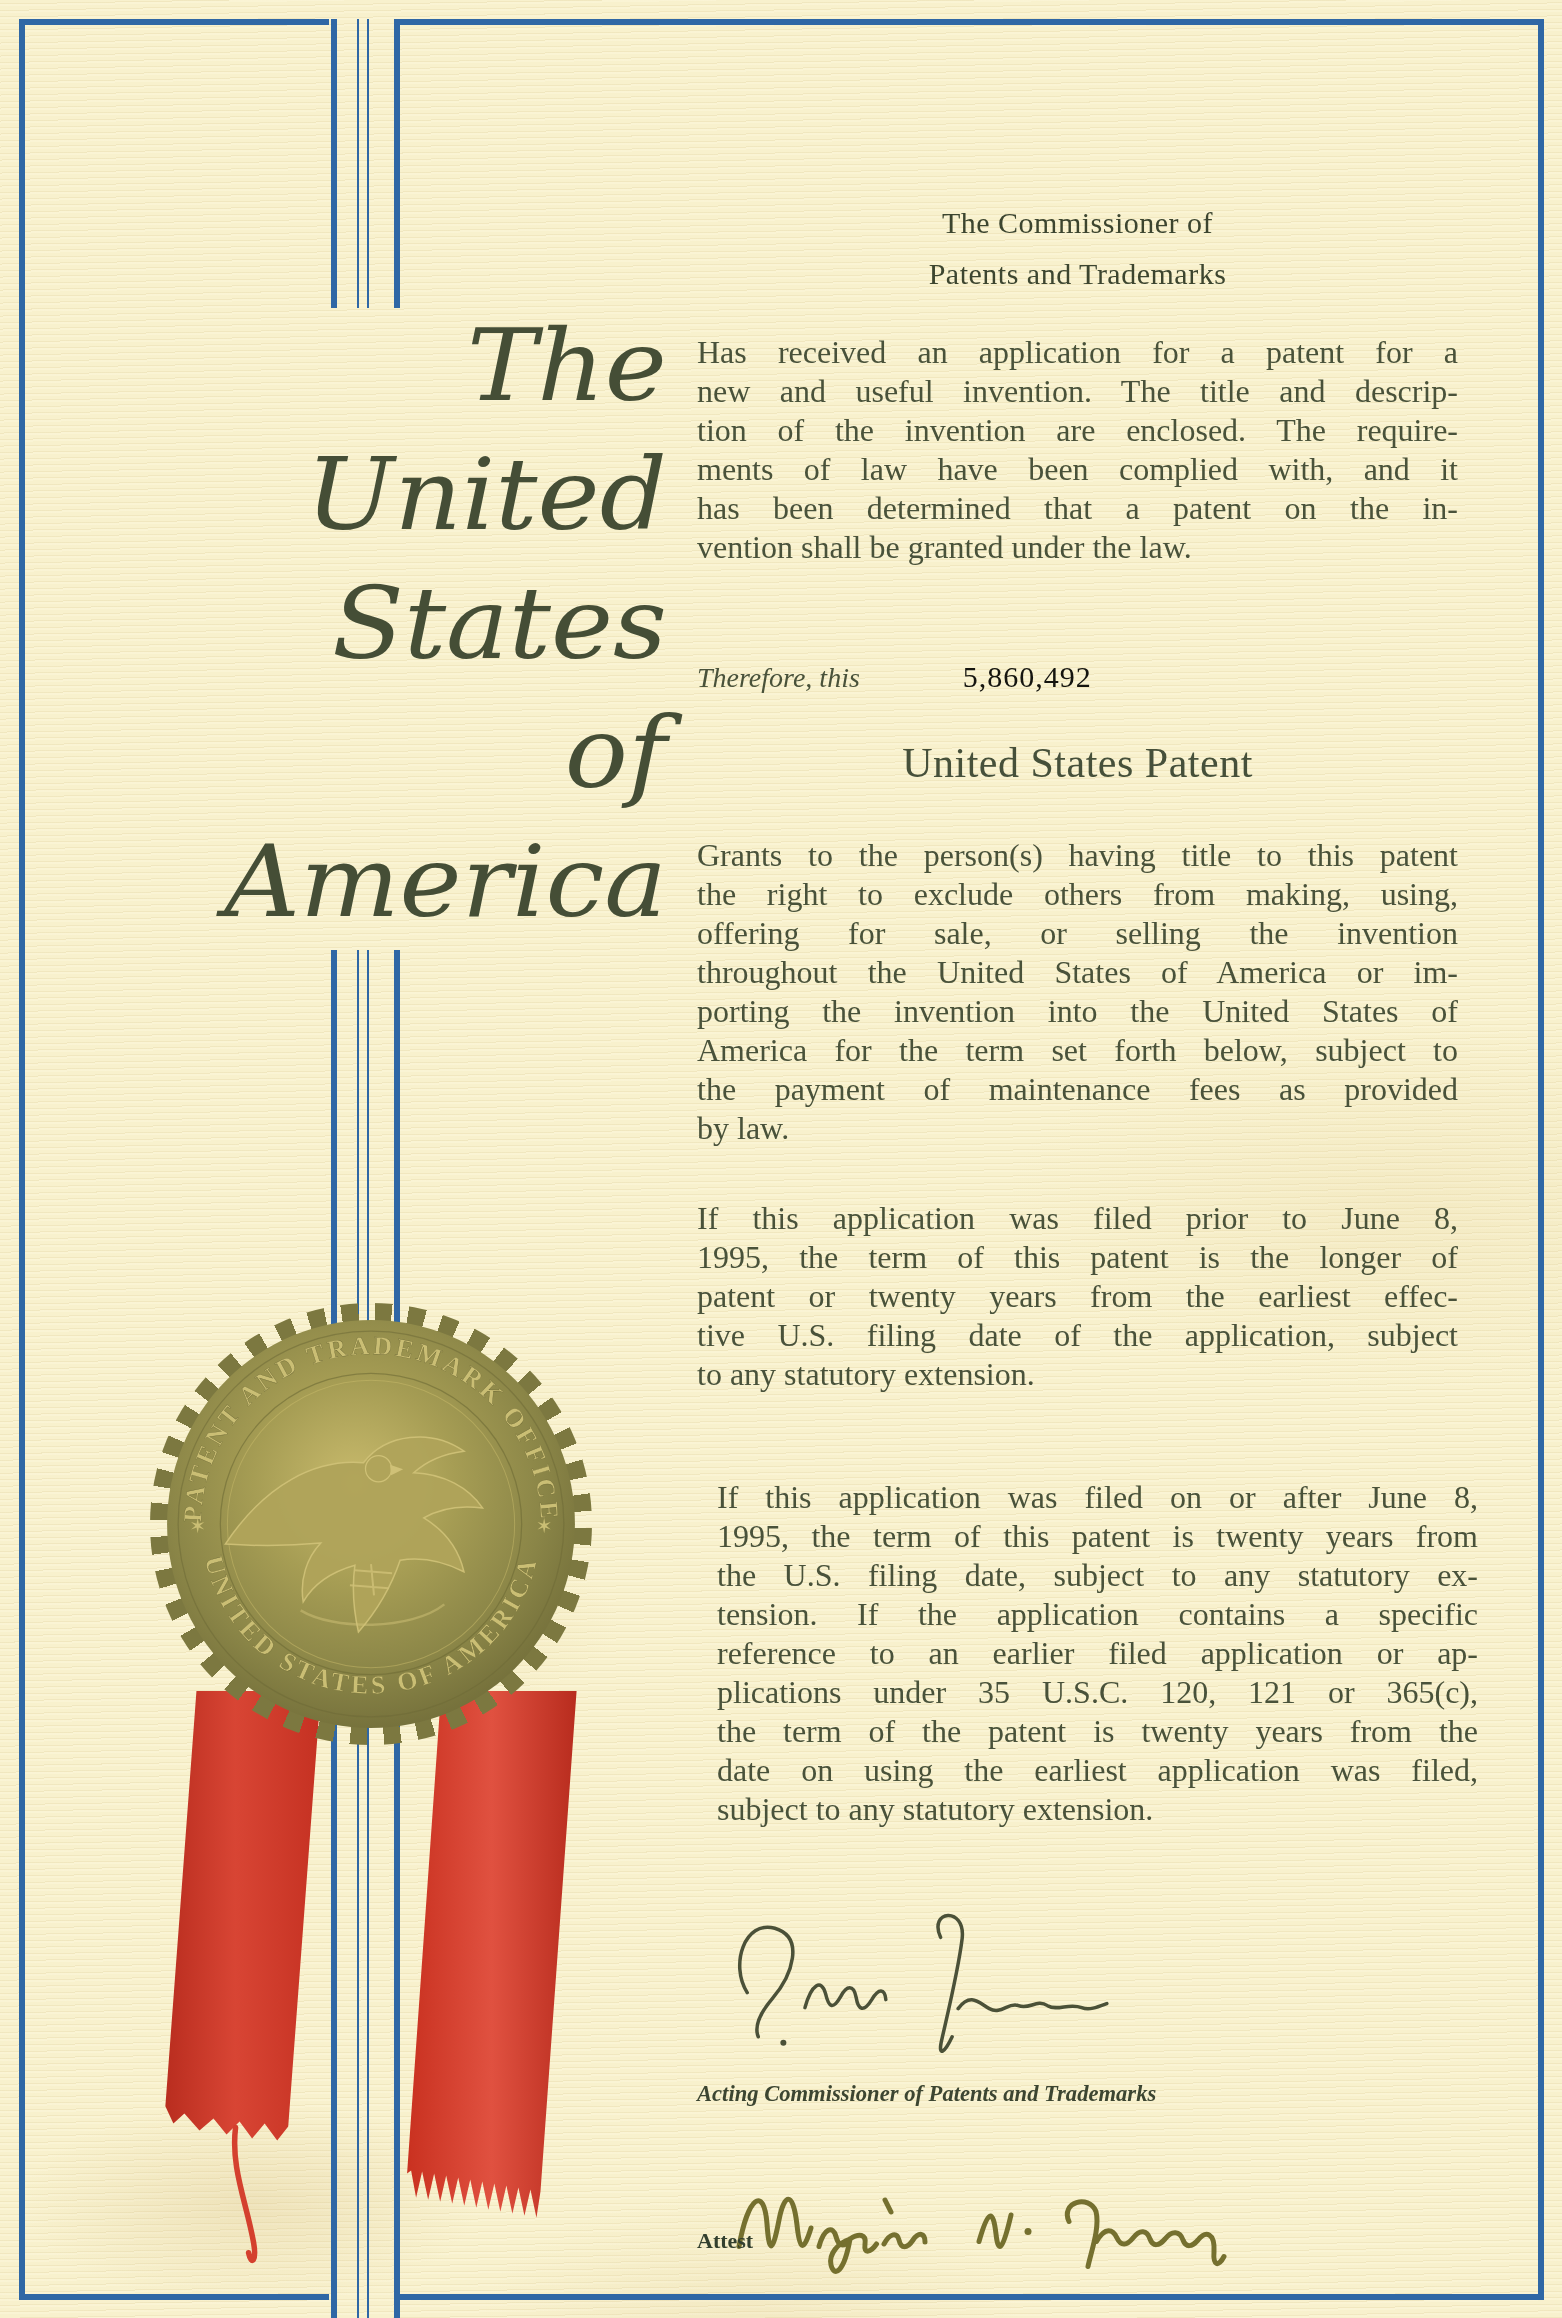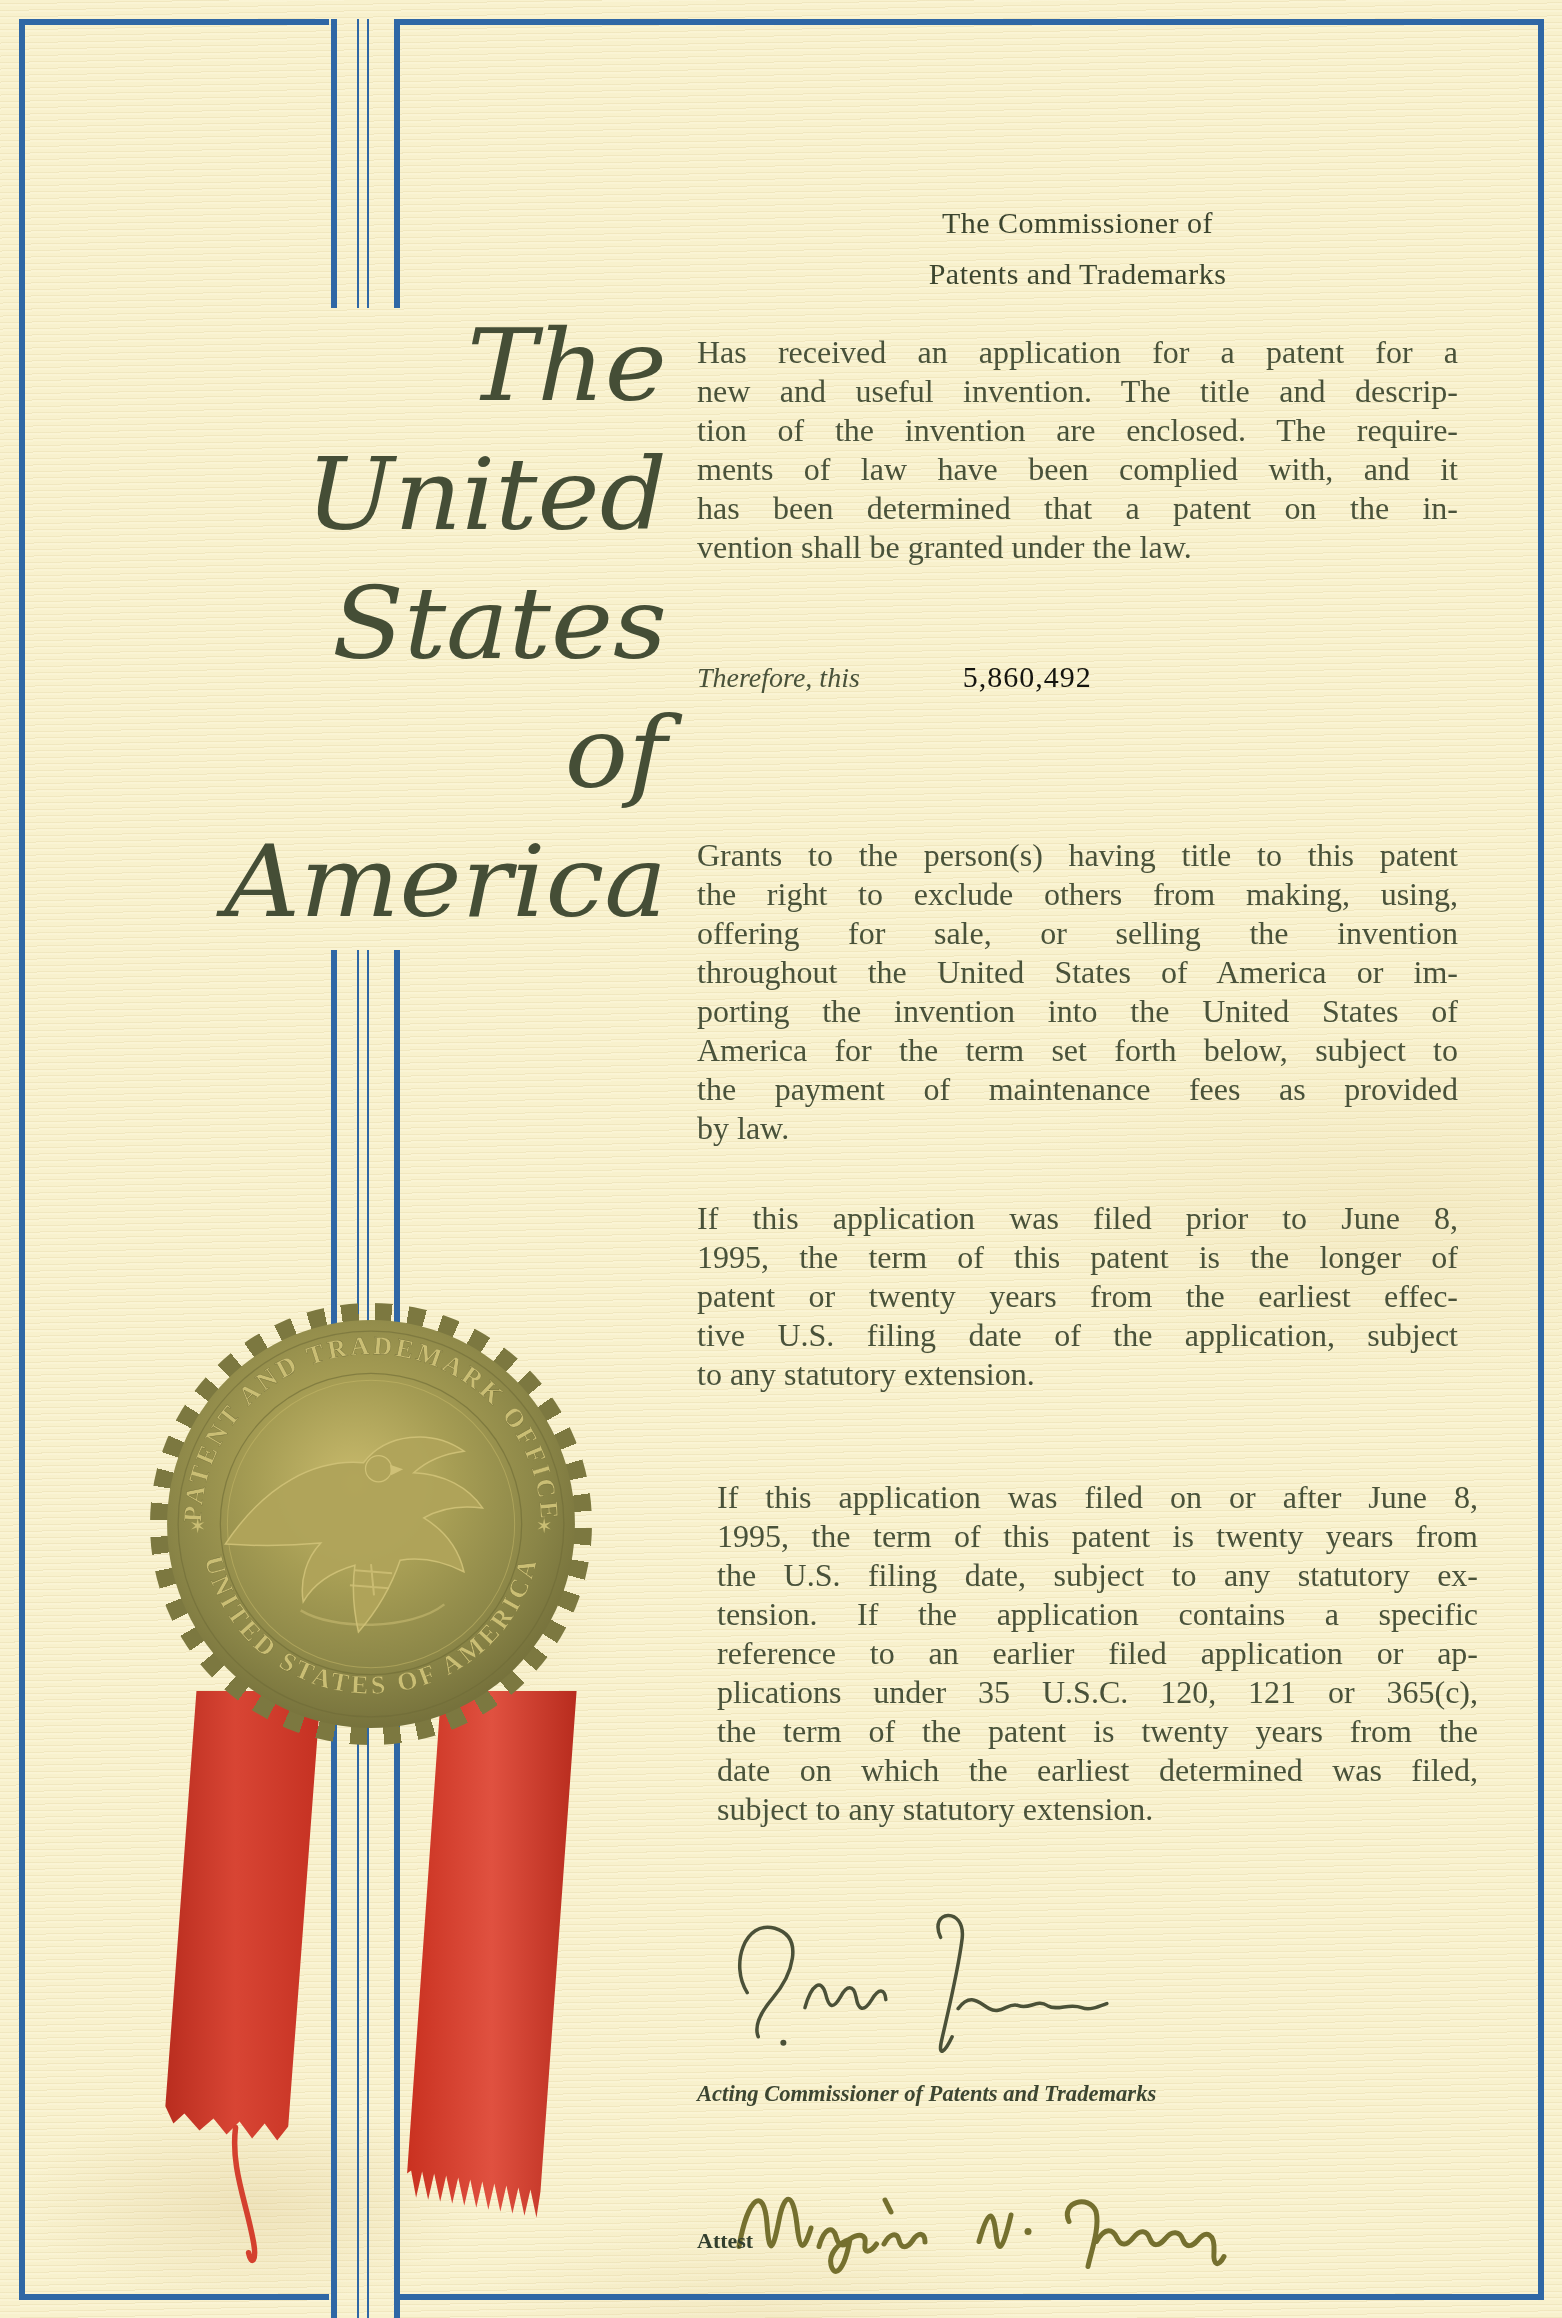--- a/index.html
+++ b/index.html
@@ -184,20 +184,21 @@
       <div>ments of law have been complied with, and it</div>
       <div>has been determined that a patent on the in-</div>
       <div>vention shall be granted under the law.</div>
     </div>
 
   <div class="col therefore-row">
     <span class="therefore-label">Therefore, this</span>
     <span class="patent-number">5,860,492</span>
   </div>
 
+  <div class="col patent-heading">United States Patent</div>
 
   <div class="col para p-grants">
       <div>Grants to the person(s) having title to this patent</div>
       <div>the right to exclude others from making, using,</div>
       <div>offering for sale, or selling the invention</div>
       <div>throughout the United States of America or im-</div>
       <div>porting the invention into the United States of</div>
       <div>America for the term set forth below, subject to</div>
       <div>the payment of maintenance fees as provided</div>
       <div>by law.</div>
@@ -212,21 +213,21 @@
     </div>
 
   <div class="col para p-after">
       <div>If this application was filed on or after June 8,</div>
       <div>1995, the term of this patent is twenty years from</div>
       <div>the U.S. filing date, subject to any statutory ex-</div>
       <div>tension. If the application contains a specific</div>
       <div>reference to an earlier filed application or ap-</div>
       <div>plications under 35 U.S.C. 120, 121 or 365(c),</div>
       <div>the term of the patent is twenty years from the</div>
-      <div>date on which the earliest determined was filed,</div>
+      <div>date on using the earliest application was filed,</div>
       <div>subject to any statutory extension.</div>
     </div>
 
   <div class="sig sig-commissioner" title="Q. Todd Dickinson (signature)">
     <svg viewBox="0 0 880 330" width="442" height="166">
       <g fill="none" stroke="#4b5138" stroke-width="7" stroke-linecap="round" stroke-linejoin="round">
         <path d="M90,200 C55,145 85,55 145,72 C205,90 180,165 140,212 C118,238 103,266 112,288"></path>
         <path d="M205,230 C218,182 238,172 246,202 C252,228 260,236 276,208
                  C288,185 302,183 307,210 C311,235 322,240 338,214 C352,190 364,192 366,214"></path>
         <path d="M475,90 C450,35 525,28 518,92 C510,158 487,250 476,300 C471,327 483,320 498,288"></path>

